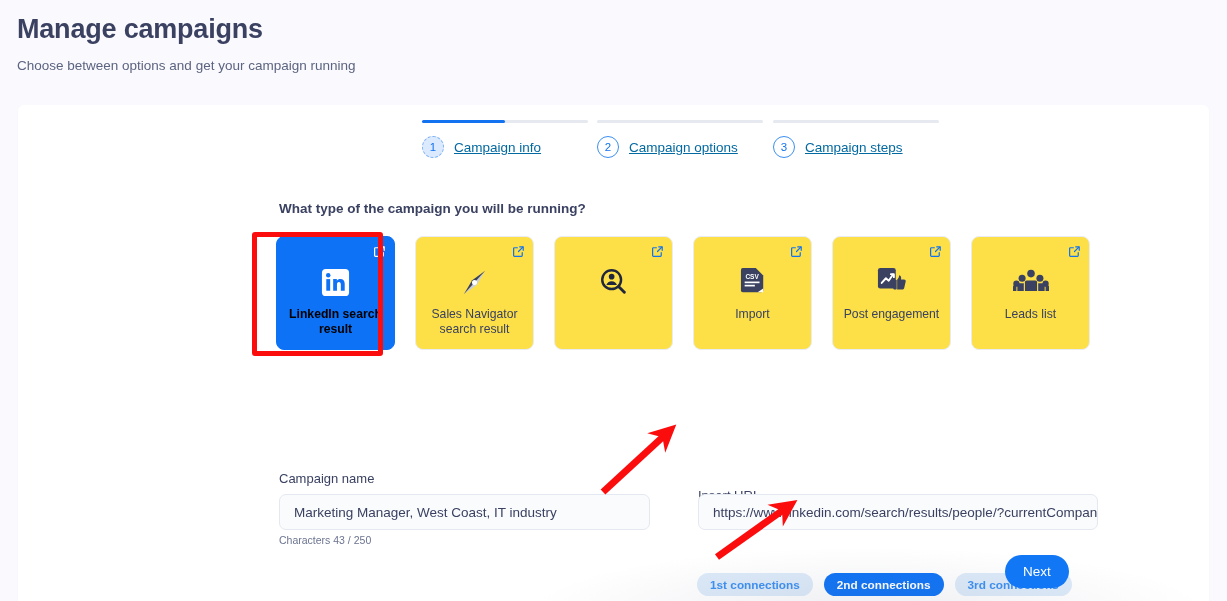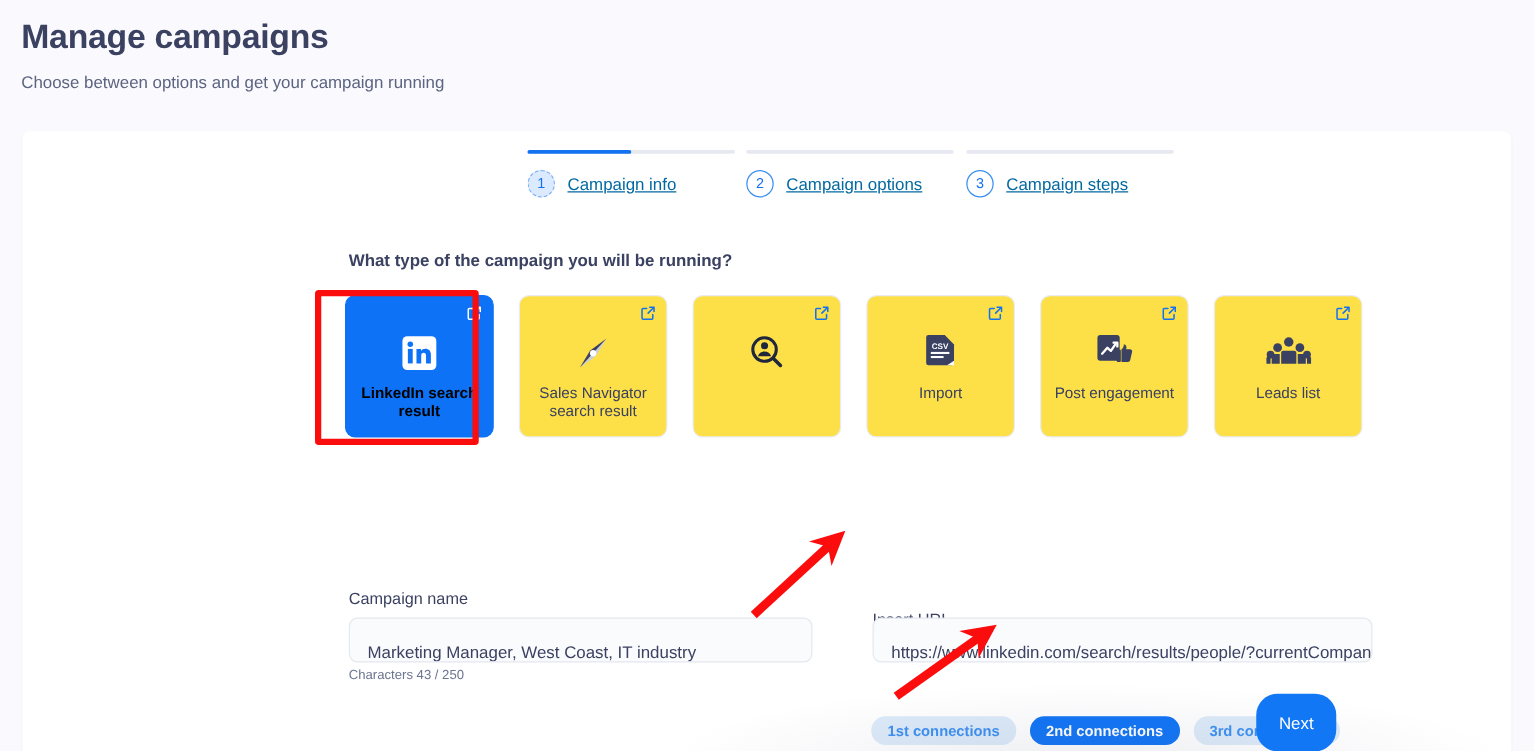--- a/index.html
+++ b/index.html
@@ -100,21 +100,21 @@
   .field-label { position: absolute; font-size: 13px; color: #3a4161; }
   .label-campaign { left: 261px; top: 366px; }
   .label-url { left: 680px; top: 383px; }
 
   .text-input {
     position: absolute; background: #fafbfd;
     border: 1px solid #e4e8f0; border-radius: 7px;
     font-family: "Liberation Sans", sans-serif;
     font-size: 13.5px; color: #3a4161;
     padding: 0 14px; outline: none; overflow: hidden; white-space: nowrap;
-    display: flex; align-items: flex-end;
+    display: flex; align-items: center;
   }
   .input-campaign { left: 261px; top: 389px; width: 371px; height: 36px; }
   .input-url { left: 680px; top: 389px; width: 400px; height: 36px; }
   .input-url .url-text { display: block; white-space: nowrap; }
 
   .char-count {
     position: absolute; left: 261px; top: 429px;
     font-size: 10.5px; color: #6b7490;
   }
 
@@ -124,21 +124,21 @@
     height: 23px; padding: 0 13px; border-radius: 12px;
     display: flex; align-items: center; justify-content: center;
     font-size: 11.8px; font-weight: 700; cursor: pointer; white-space: nowrap;
     background: #dceaf9; color: #3b8ff2;
   }
   .chip.active { background: #0d72f5; color: #ffffff; }
 
   
   .next-btn {
     position: absolute; left: 1005px; top: 555px;
-    width: 64px; height: 46px; border-radius: 17px;
+    width: 64px; height: 33px; border-radius: 17px;
     background: #1277f5; color: #ffffff;
     font-size: 13.5px; font-family: "Liberation Sans", sans-serif;
     border: none; cursor: pointer;
     display: flex; align-items: center; justify-content: center;
   }
 
   
   .arrows { position: absolute; left: 0; top: 0; width: 1227px; height: 601px; pointer-events: none; }
 </style>
 </head>

